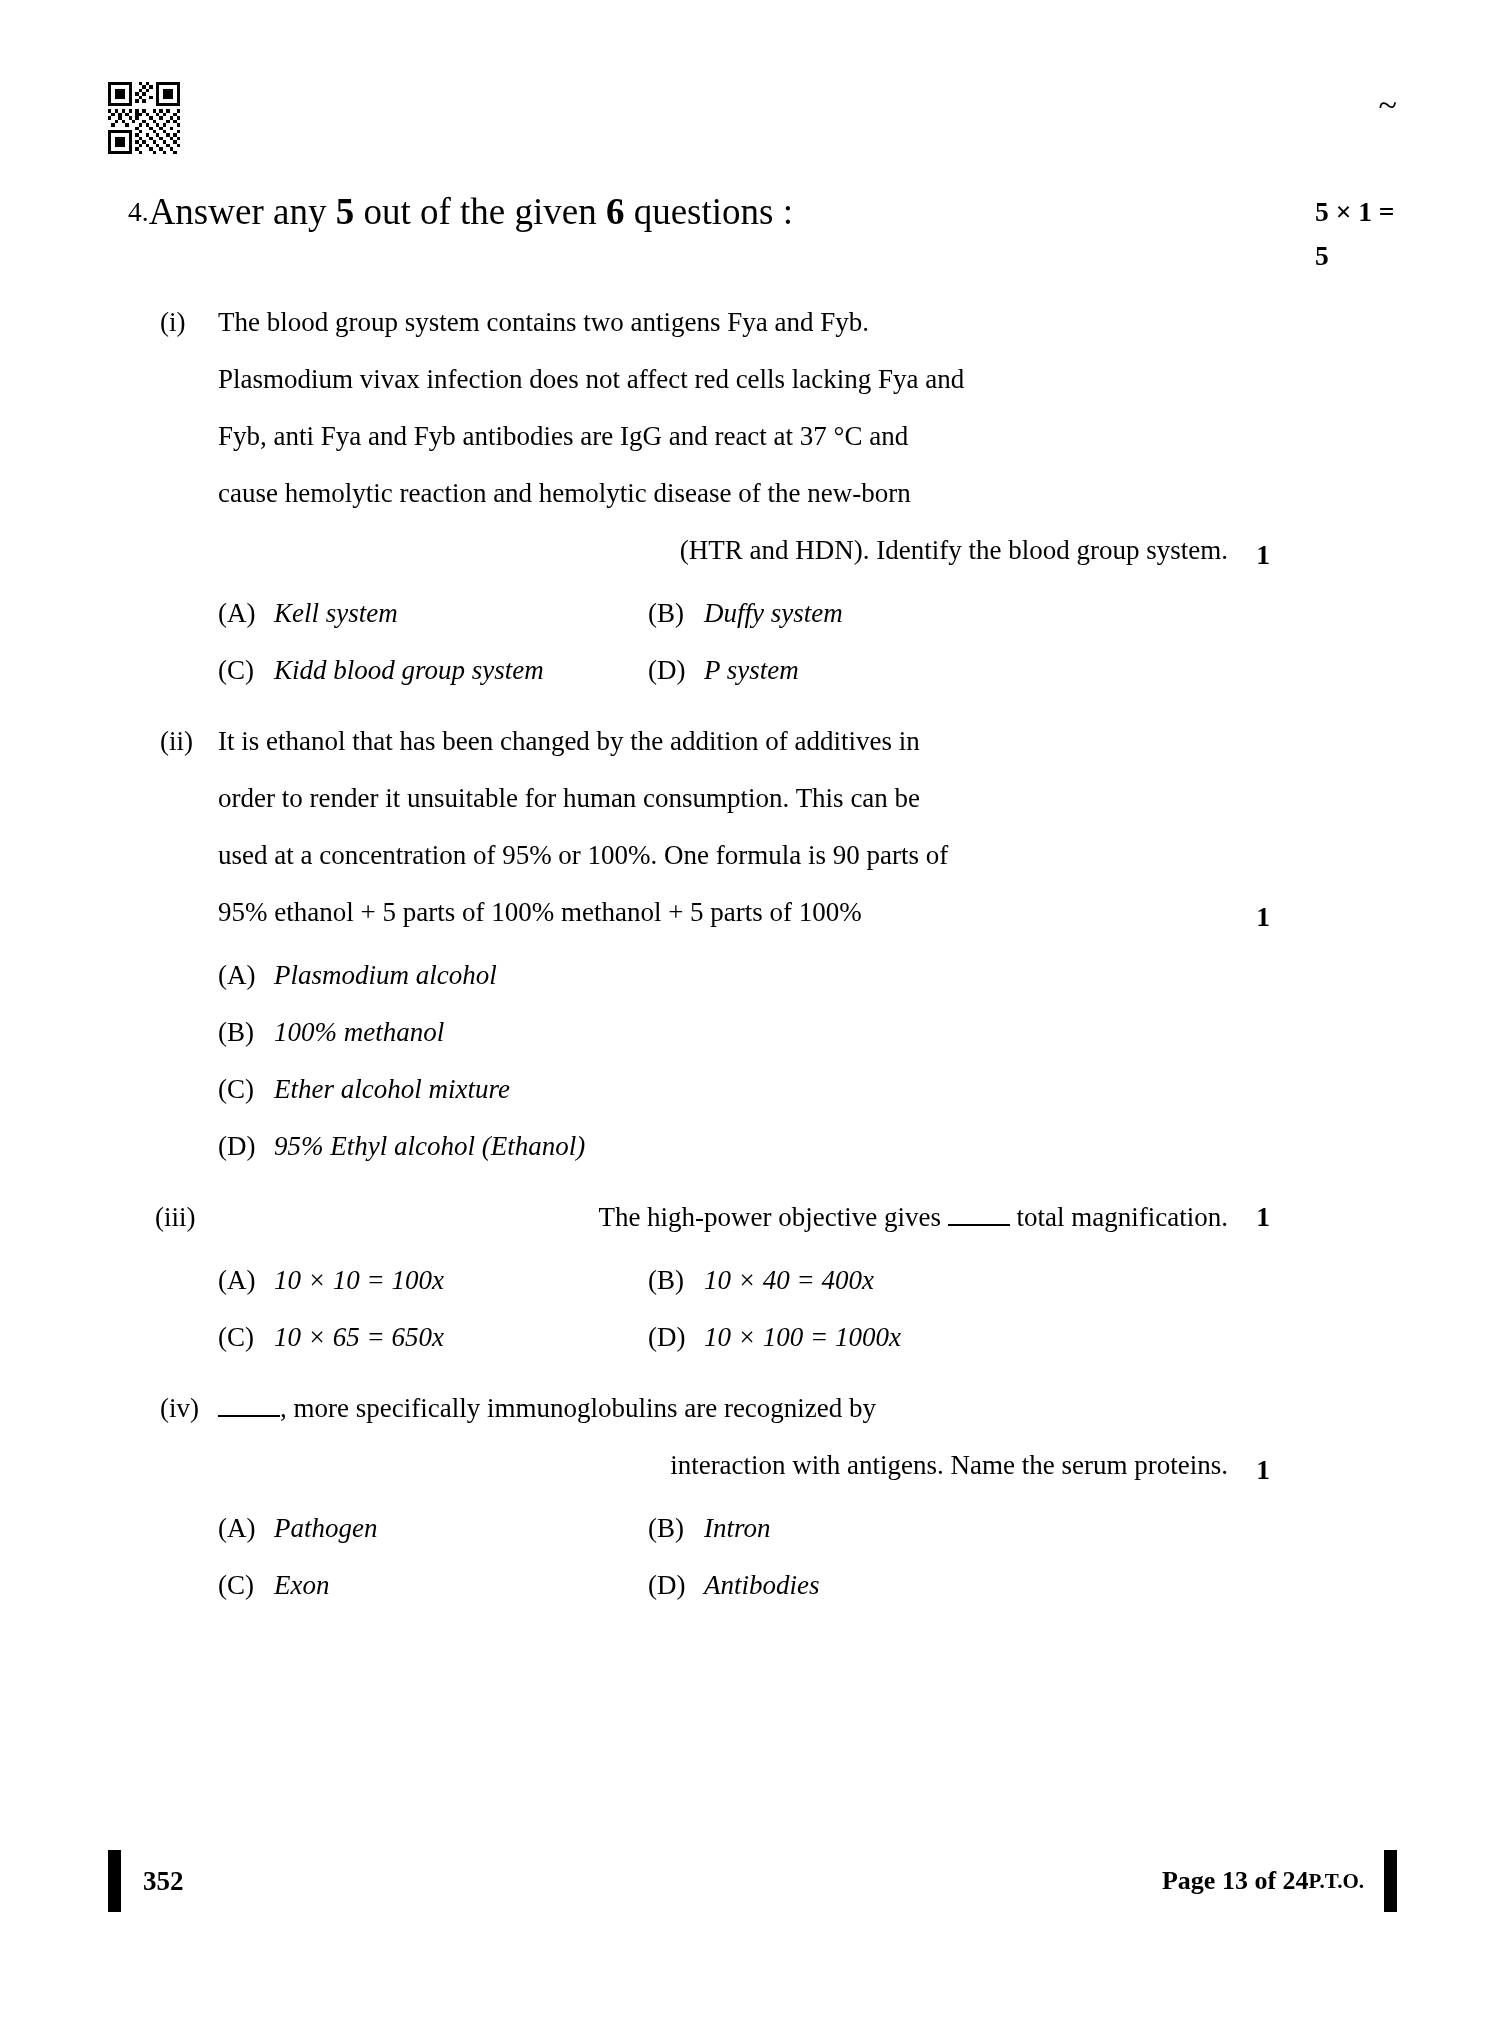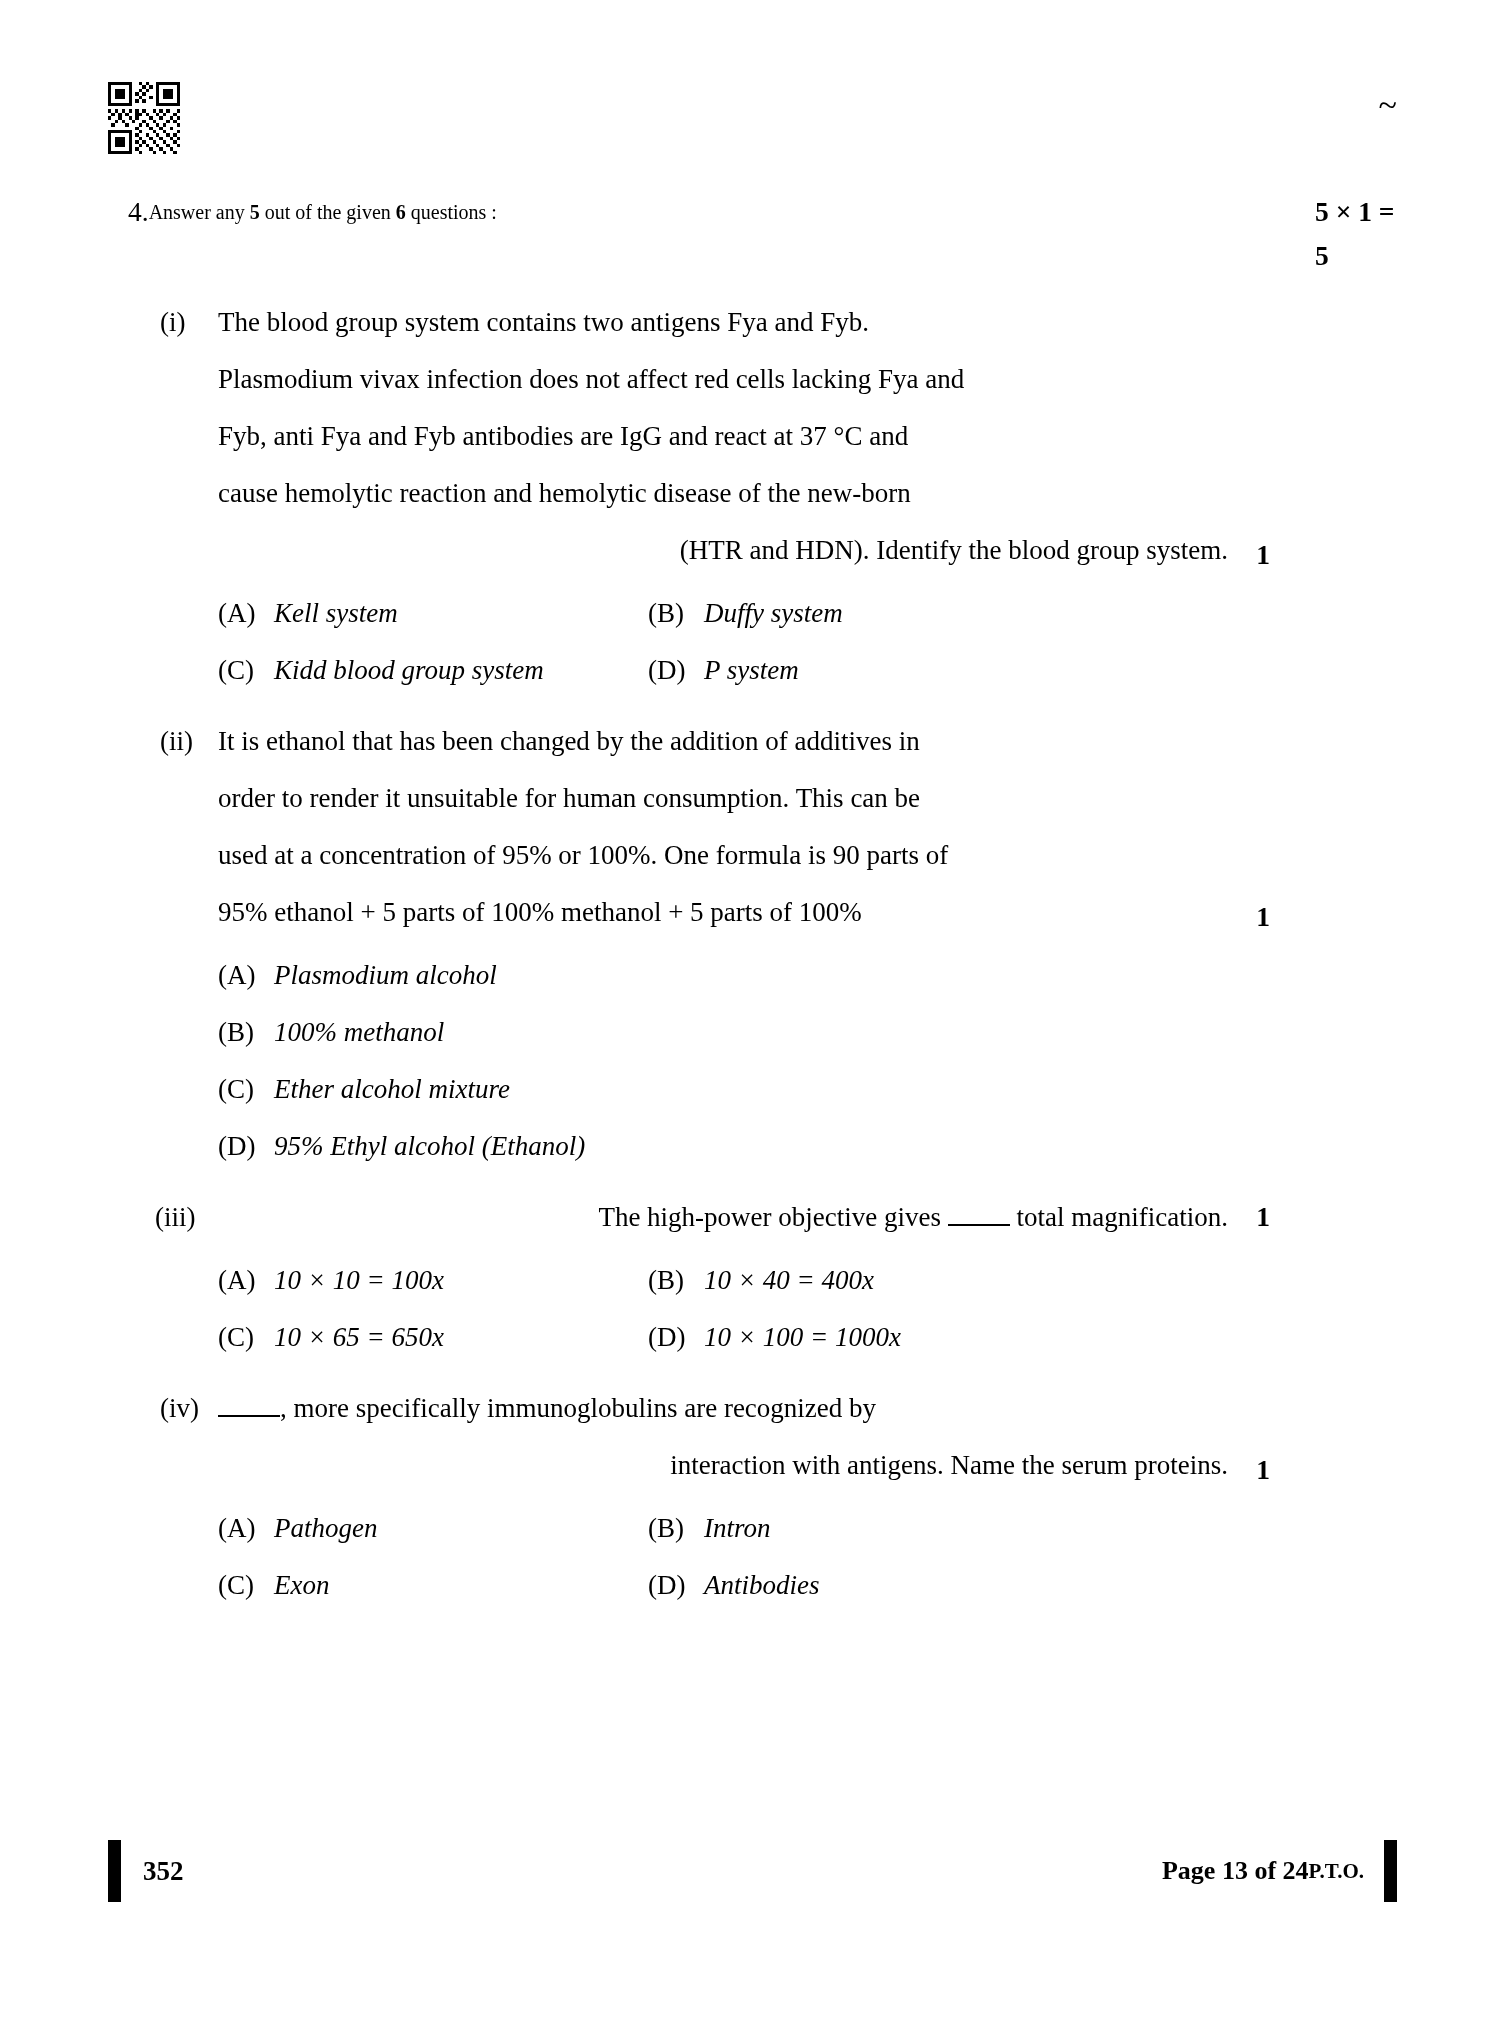--- a/index.html
+++ b/index.html
@@ -57,21 +57,21 @@
   .head-row { margin-bottom: 16px; }
   .head-label {
     flex: 0 0 86px;
     padding-left: 128px;
     box-sizing: border-box;
     font-size: 27.5px;
     line-height: 44px;
   }
   .head-text {
     flex: 1 1 auto;
-    font-size: 20px;
+    font-size: 37px;
     line-height: 44px;
   }
   .head-marks {
     flex: 0 0 190px;
     text-align: left;
     padding-right: 108px;
     box-sizing: border-box;
     font-size: 27.5px;
     line-height: 44px;
     font-weight: bold;
@@ -145,21 +145,21 @@
   .col-b { width: 430px; }
 
   .options.stacked .opt-line { display: block; }
   .options.stacked .opt { display: flex; }
 
   
   .footer {
     position: absolute;
     left: 108px;
     right: 108px;
-    bottom: 132px;
+    bottom: 122px;
     height: 62px;
     display: flex;
     align-items: center;
   }
   .bar {
     width: 13px;
     height: 62px;
     background: #000;
     flex: 0 0 13px;
   }

